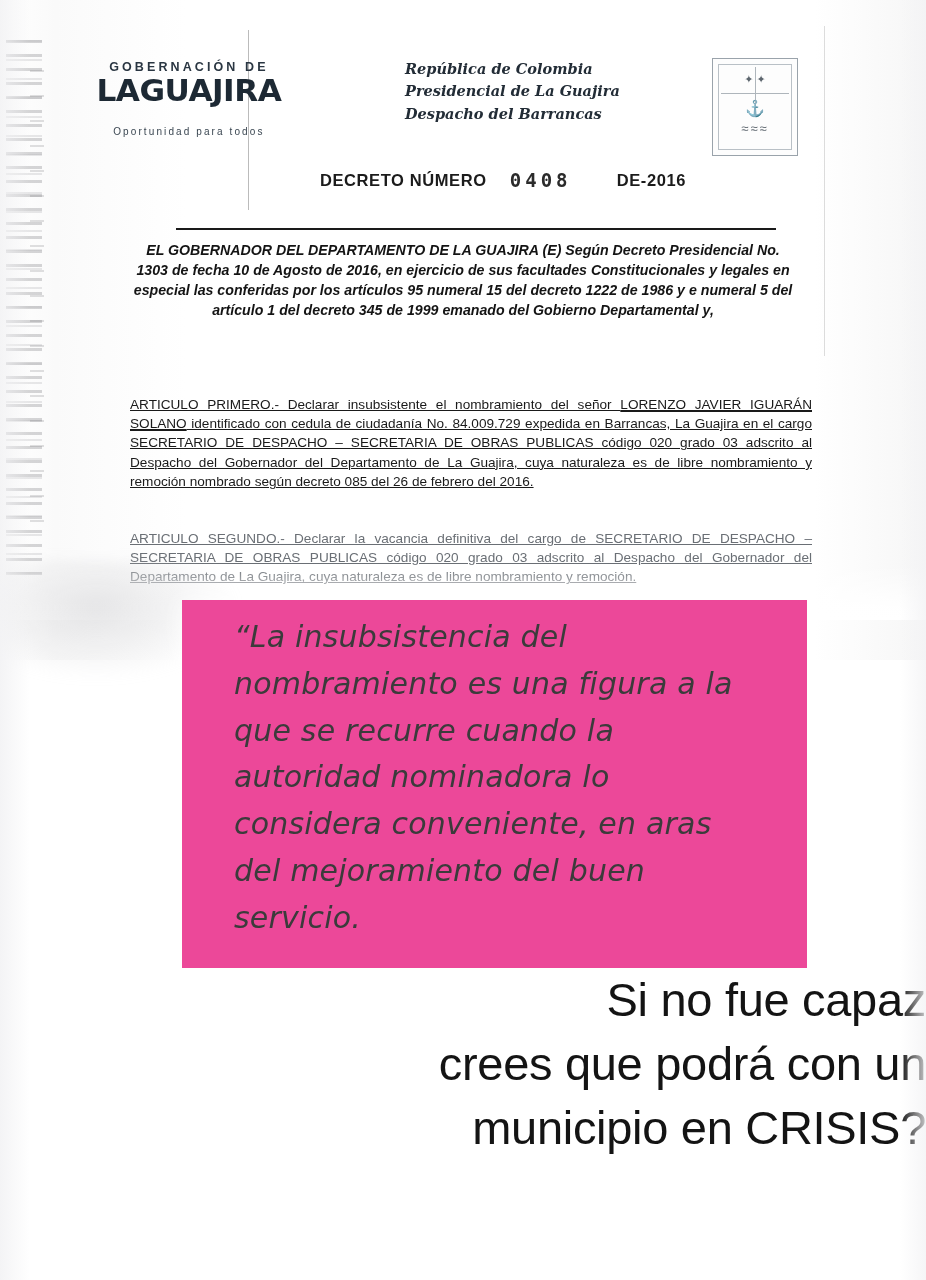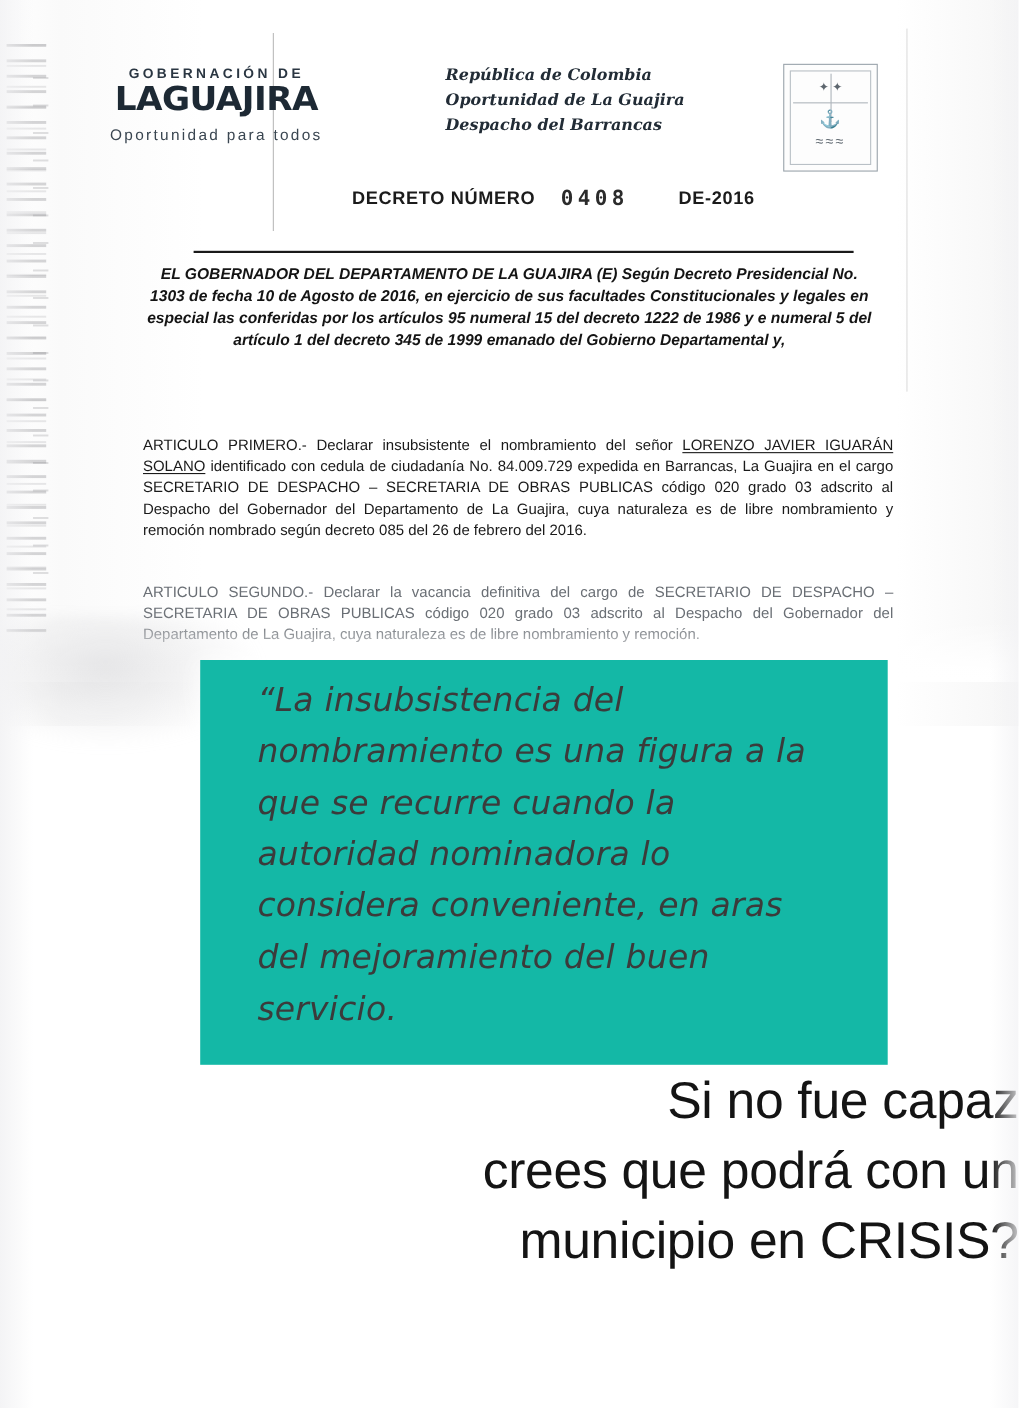--- a/index.html
+++ b/index.html
@@ -90,23 +90,23 @@
     font-family: "DejaVu Sans", sans-serif;
     font-size: 30px;
     font-weight: bold;
     letter-spacing: -0.5px;
     line-height: 1;
     margin-top: 2px;
     color: #1d2934;
     transform: scaleX(1.04);
   }
   .logo-sub {
-    font-size: 14px;
+    font-size: 10px;
     letter-spacing: 2.1px;
-    margin-top: 8px;
+    margin-top: 20px;
     color: #3a4651;
   }
   .header-center {
     position: absolute;
     left: 405px;
     top: 6px;
     font-family: "DejaVu Serif", serif;
     font-style: italic;
     font-weight: bold;
     font-size: 14.5px;
@@ -226,20 +226,21 @@
   }
 
   .article {
     position: absolute;
     left: 130px;
     width: 682px;
     text-align: justify;
     font-size: 13.6px;
     line-height: 1.43;
     color: #1a1a1a;
+    text-decoration: underline;
   }
   #art1 { top: 381px; }
   #art2 {
     top: 515px;
     color: #6a6f75;
   }
   .u { text-decoration: underline; text-underline-offset: 2px; }
   .name-strong { font-weight: 500; }
   .fade-bottom {
     position: absolute;
@@ -258,21 +259,21 @@
     filter: blur(6px);
   }
 
   
   .quote-card {
     position: absolute;
     left: 182px;
     top: 600px;
     width: 625px;
     height: 368px;
-    background: #14b8a6;
+    background: #ec4899;
     box-shadow: 0 0 22px rgba(255,255,255,.9);
   }
   .quote-text {
     position: absolute;
     left: 52px;
     top: 14px;
     width: 520px;
     font-family: "DejaVu Sans", sans-serif;
     font-style: italic;
     font-size: 30px;
@@ -325,21 +326,21 @@
   <div class="doc-header">
 
     <div class="logo-block">
       <div class="logo-top">GOBERNACIÓN DE</div>
       <div class="logo-main">LAGUAJIRA</div>
       <div class="logo-sub">Oportunidad para todos</div>
     </div>
 
     <div class="header-center">
       <div>República de Colombia</div>
-      <div>Oportunidad de La Guajira</div>
+      <div>Presidencial de La Guajira</div>
       <div>Despacho del Barrancas</div>
     </div>
 
     <div class="shield">
       <div class="inner"></div>
       <div class="crossv"></div>
       <div class="crossh"></div>
       <div class="glyph g1">✦ ✦</div>
       <div class="glyph g2">⚓</div>
       <div class="glyph g3">≈≈≈</div>

